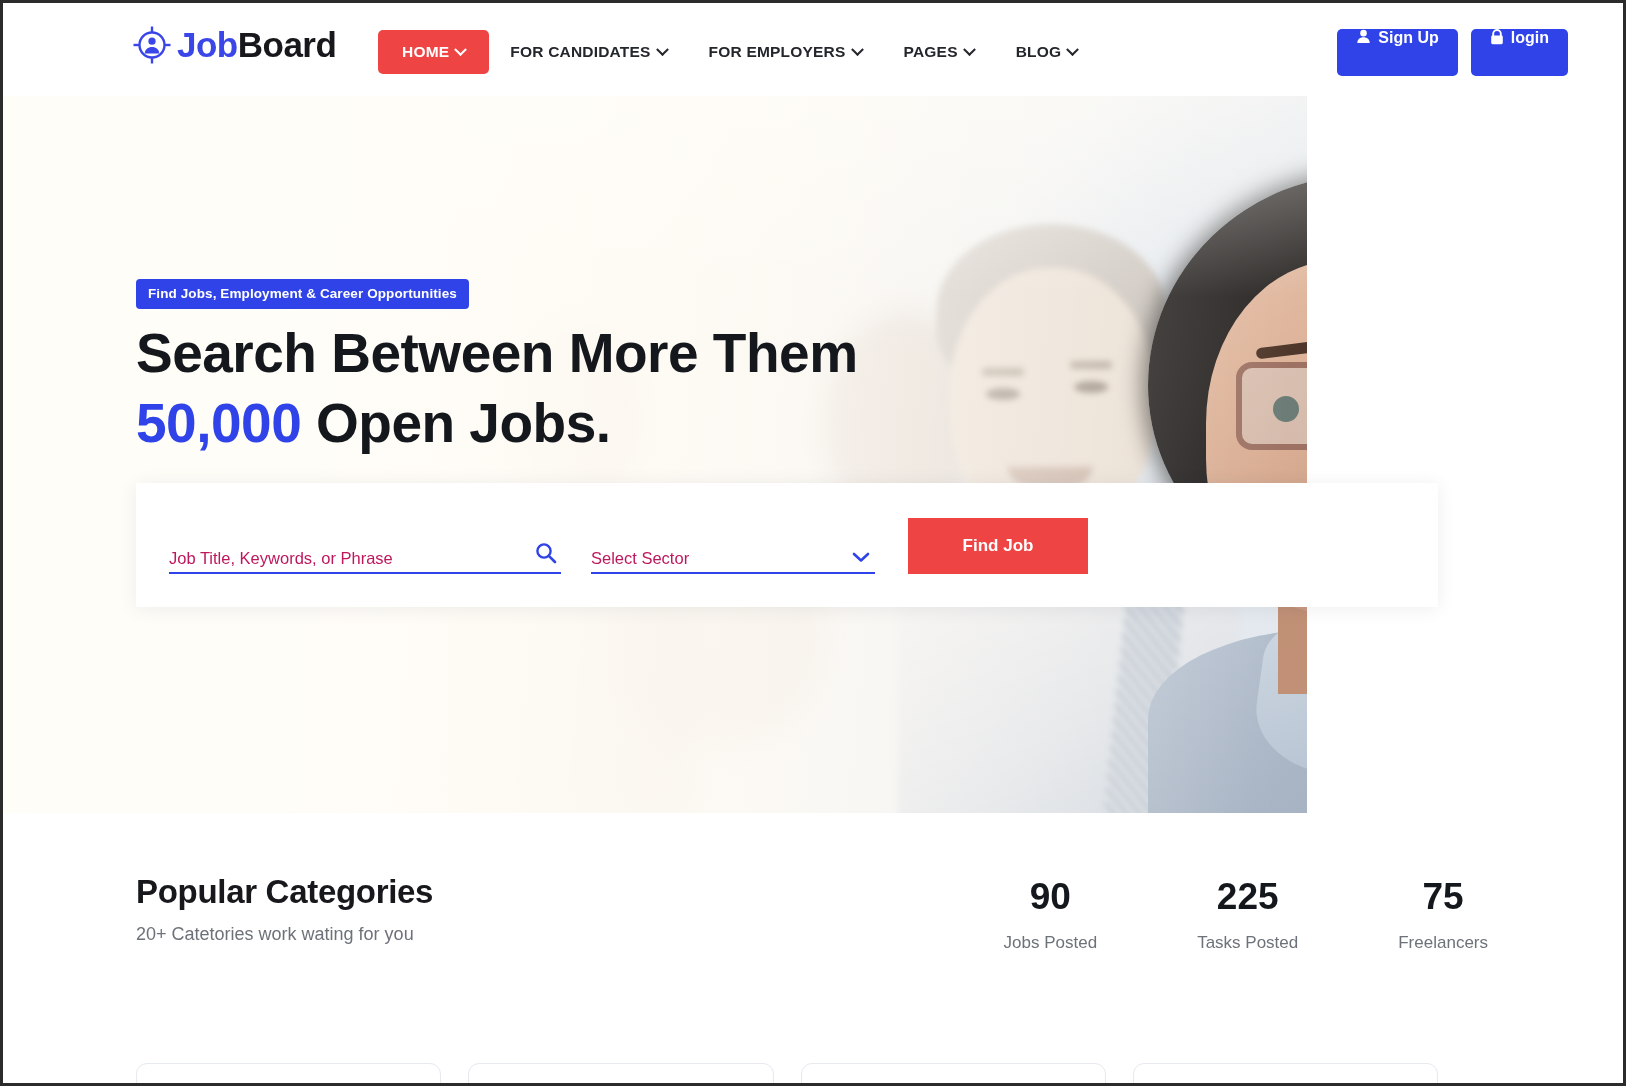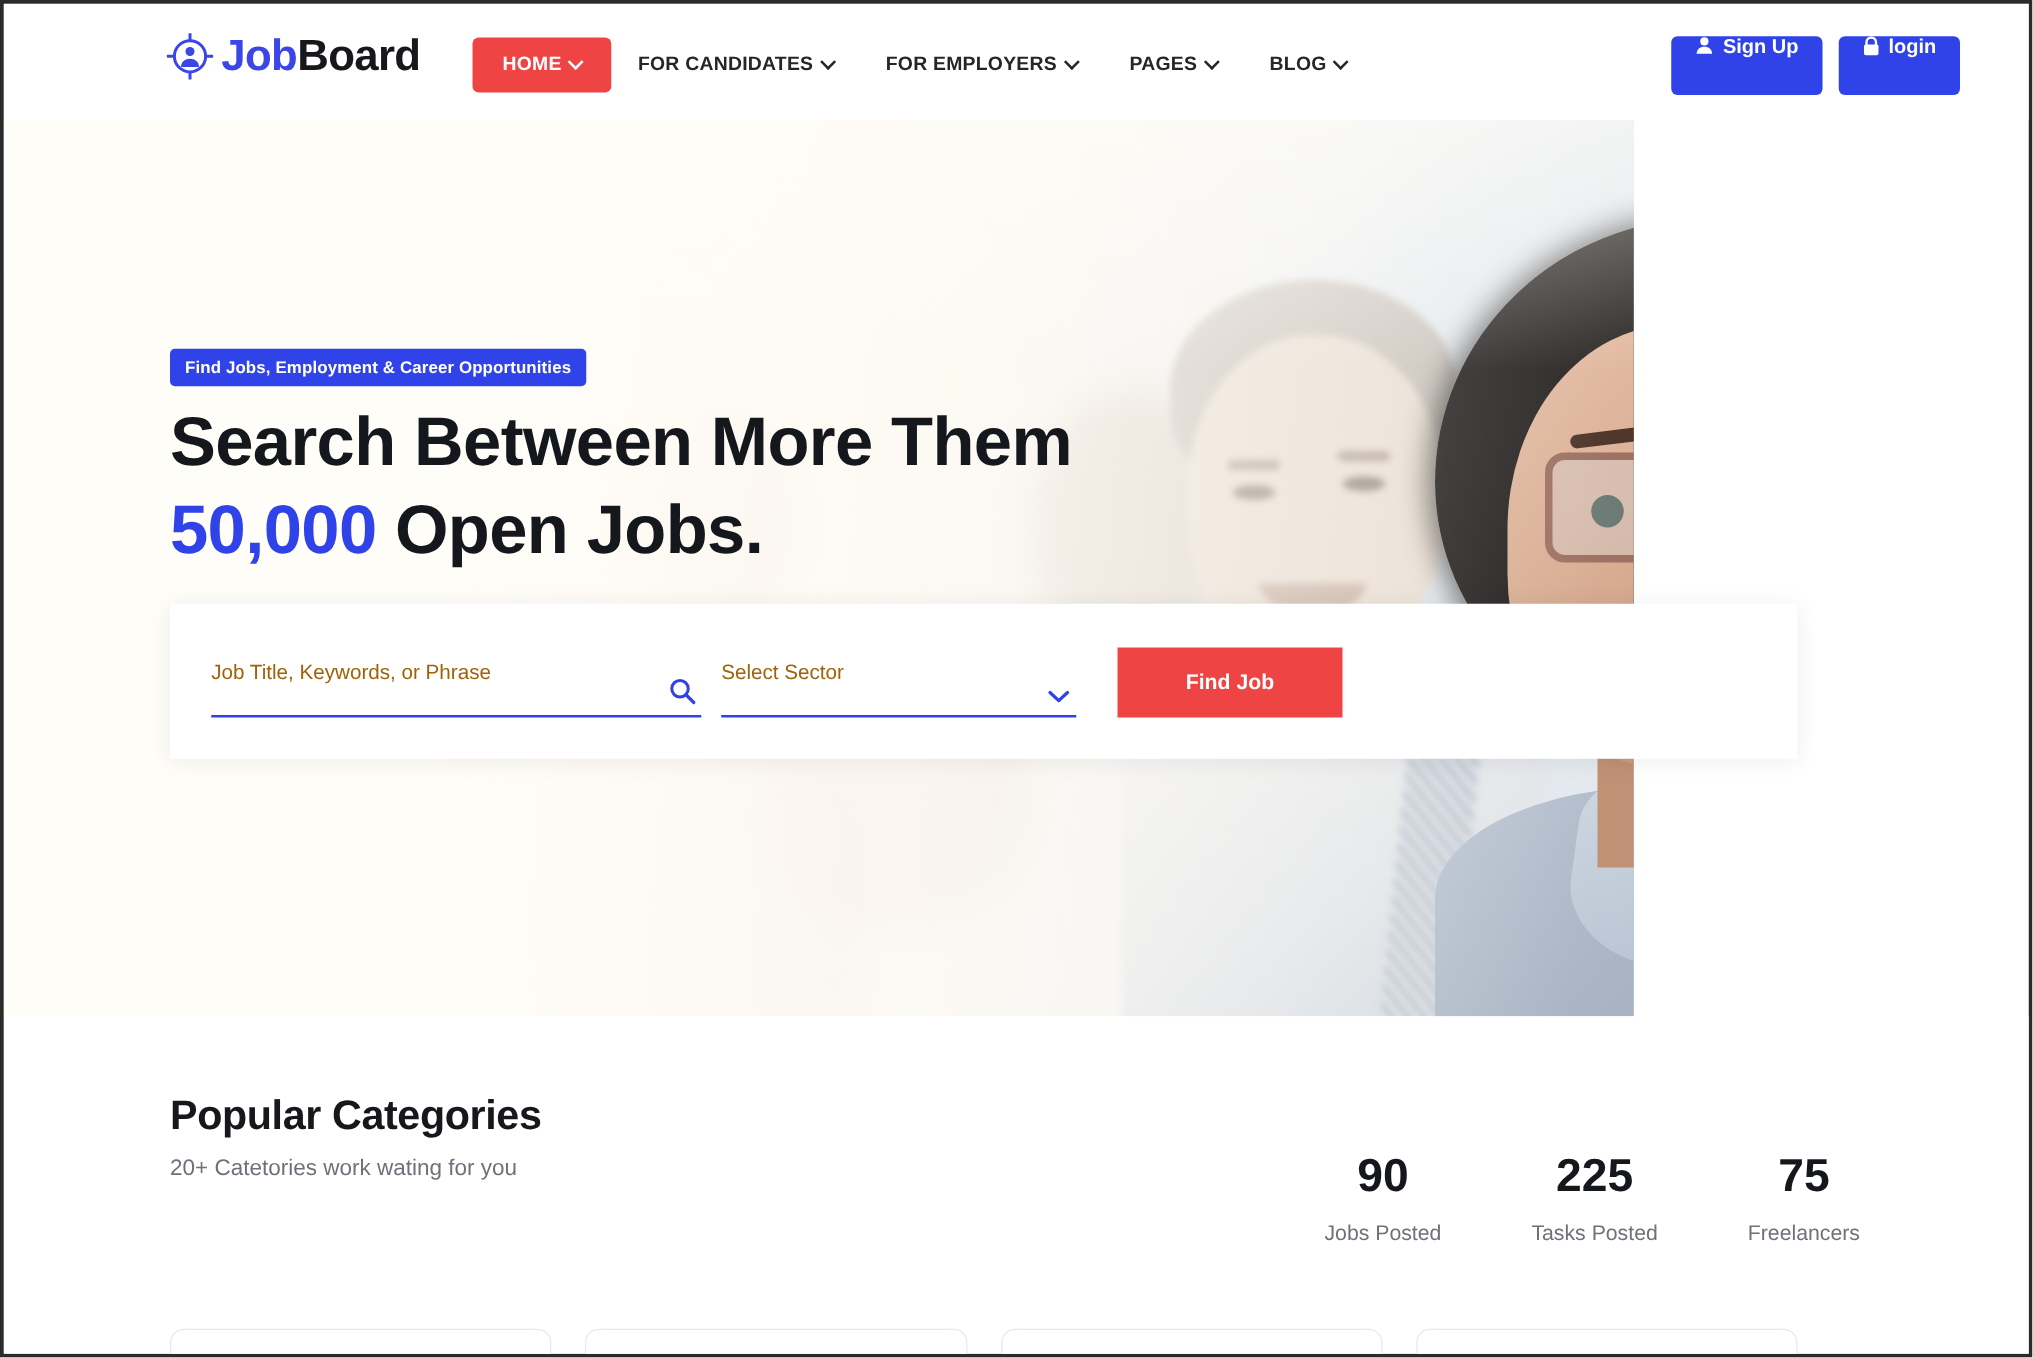--- a/index.html
+++ b/index.html
@@ -348,25 +348,25 @@
   .field {
     position: relative;
     height: 58px;
     display: flex;
     align-items: flex-end;
     border-bottom: 2px solid #2f43e8;
     margin-left: 33px;
   }
   .field.f1 { width: 392px; }
   .field.f2 { width: 290px; margin-left: 33px; }
-  .field.f3 { width: 284px; margin-left: 16px; }
+  .field.f3 { width: 284px; margin-left: 30px; }
   .field-text {
     font-size: 16.5px;
-    color: #a16207;
-    padding-bottom: 24px;
+    color: #be185d;
+    padding-bottom: 4px;
     white-space: nowrap;
   }
   .field-icon {
     position: absolute;
     right: 4px;
     bottom: 8px;
     color: #2f43e8;
   }
   .find-btn {
     margin-left: 33px;
@@ -403,22 +403,21 @@
   }
   .sec-sub {
     margin-top: 13px;
     font-size: 18px;
     color: #6d727a;
   }
   .stats {
     position: absolute;
     right: 135px; top: 62px;
     display: flex;
-    gap: 72px;
-    margin-top: 44px;
+    gap: 100px;
   }
   .stat { text-align: center; }
   .stat-num {
     font-size: 37px;
     font-weight: bold;
     color: #14171c;
     line-height: 44px;
   }
   .stat-lbl {
     margin-top: 14px;

